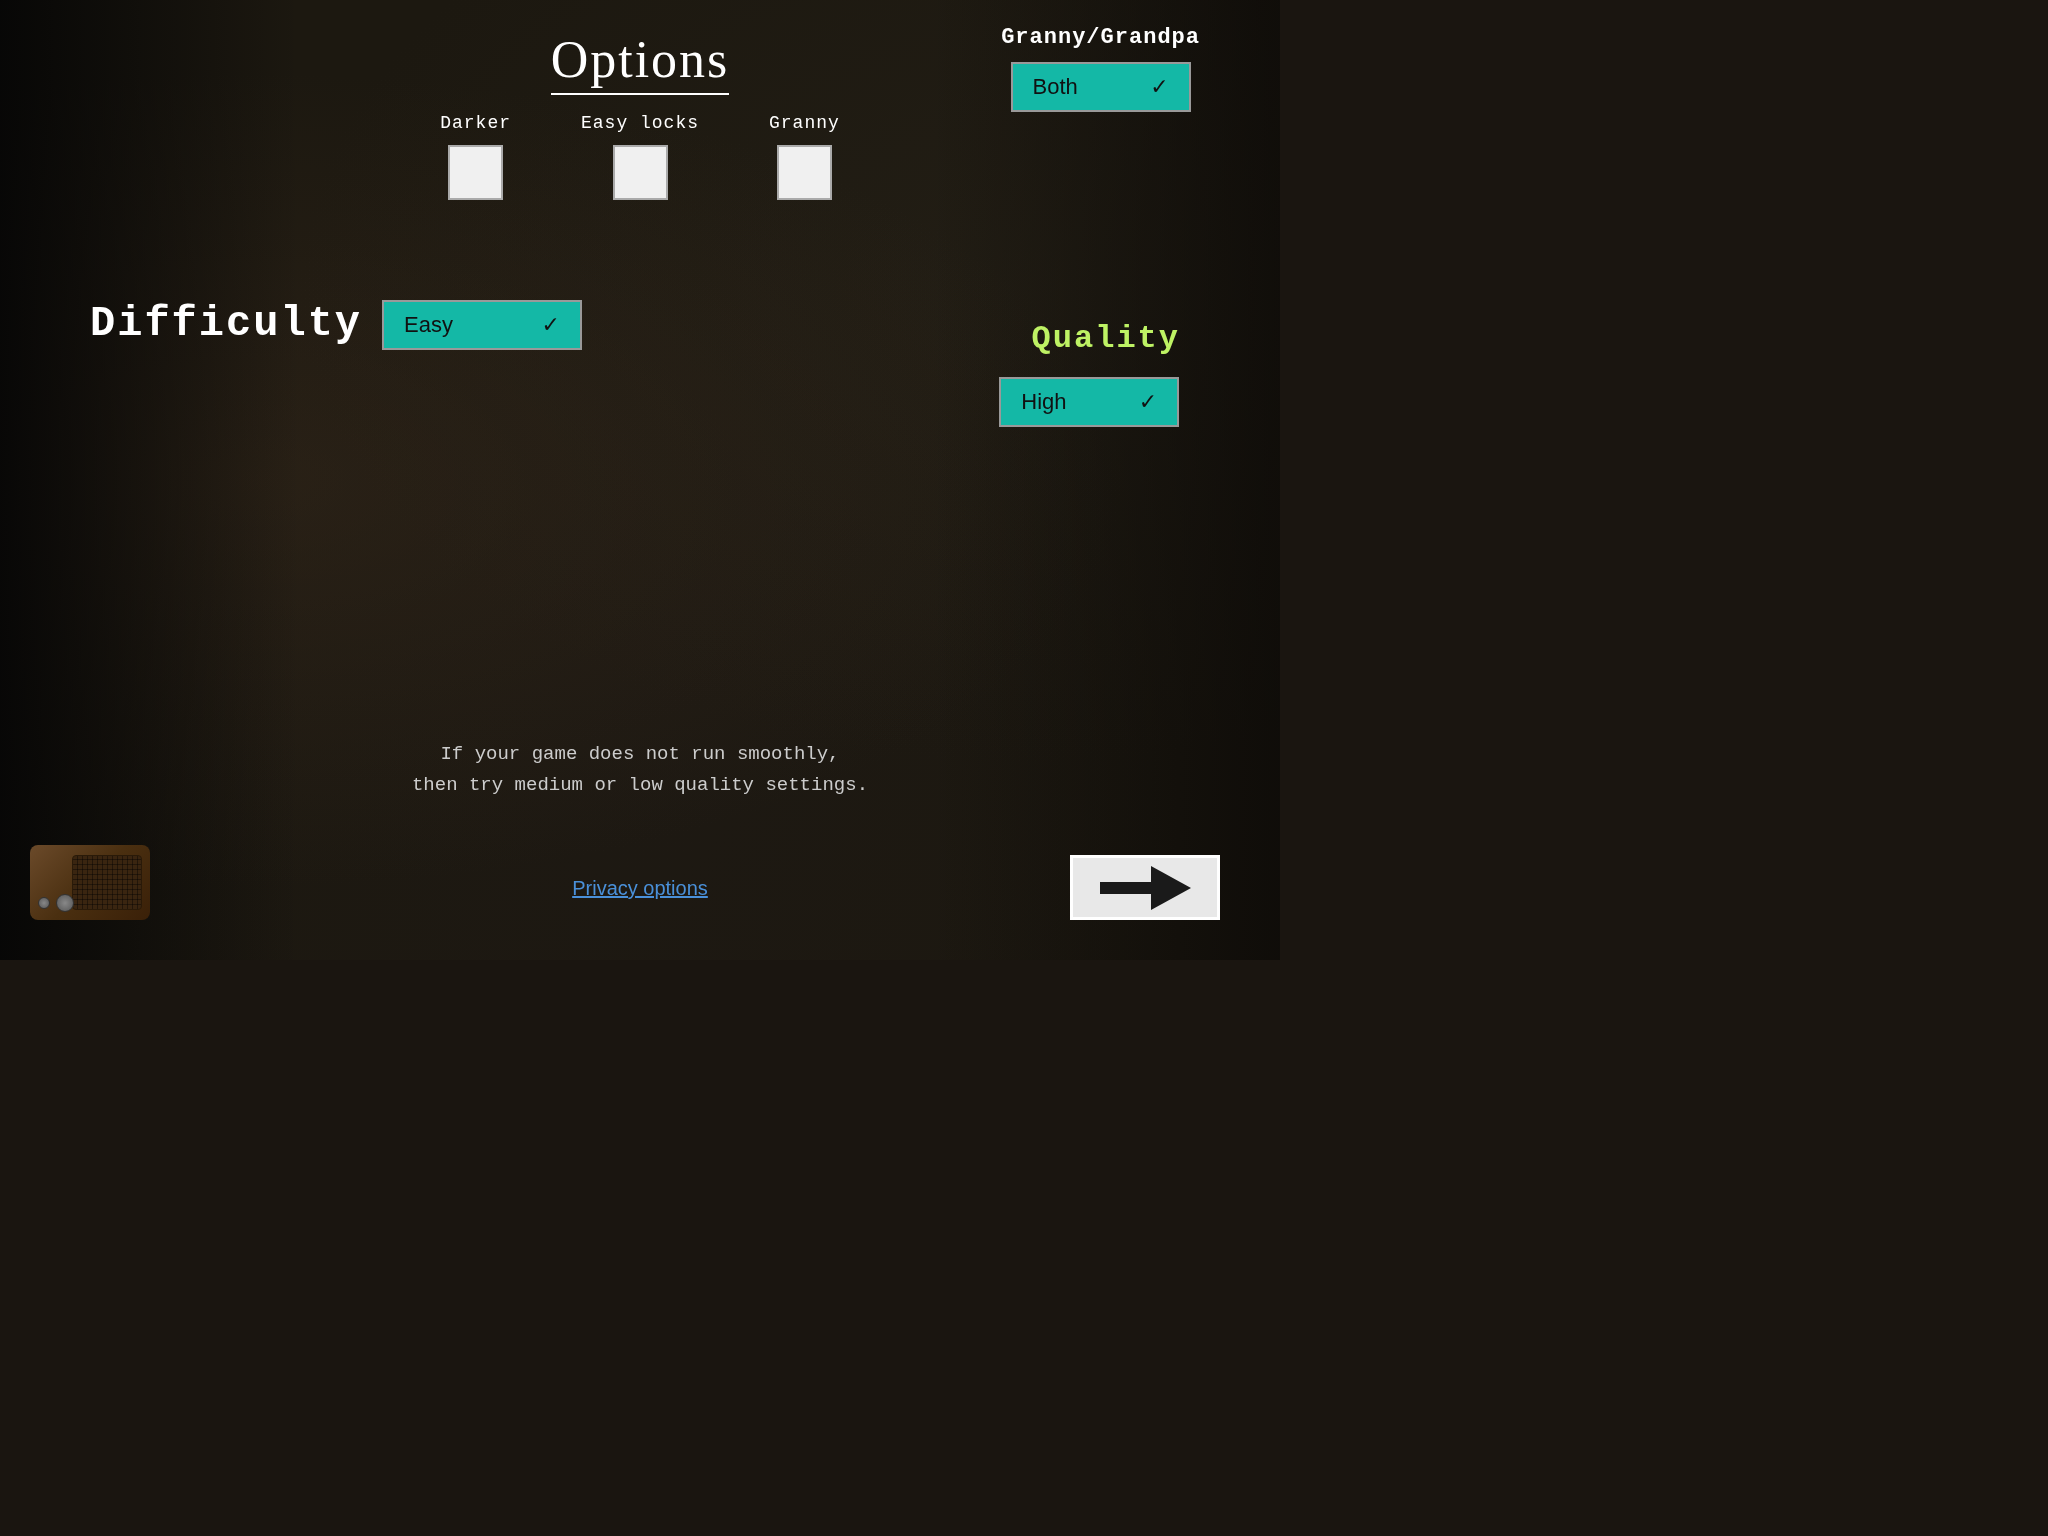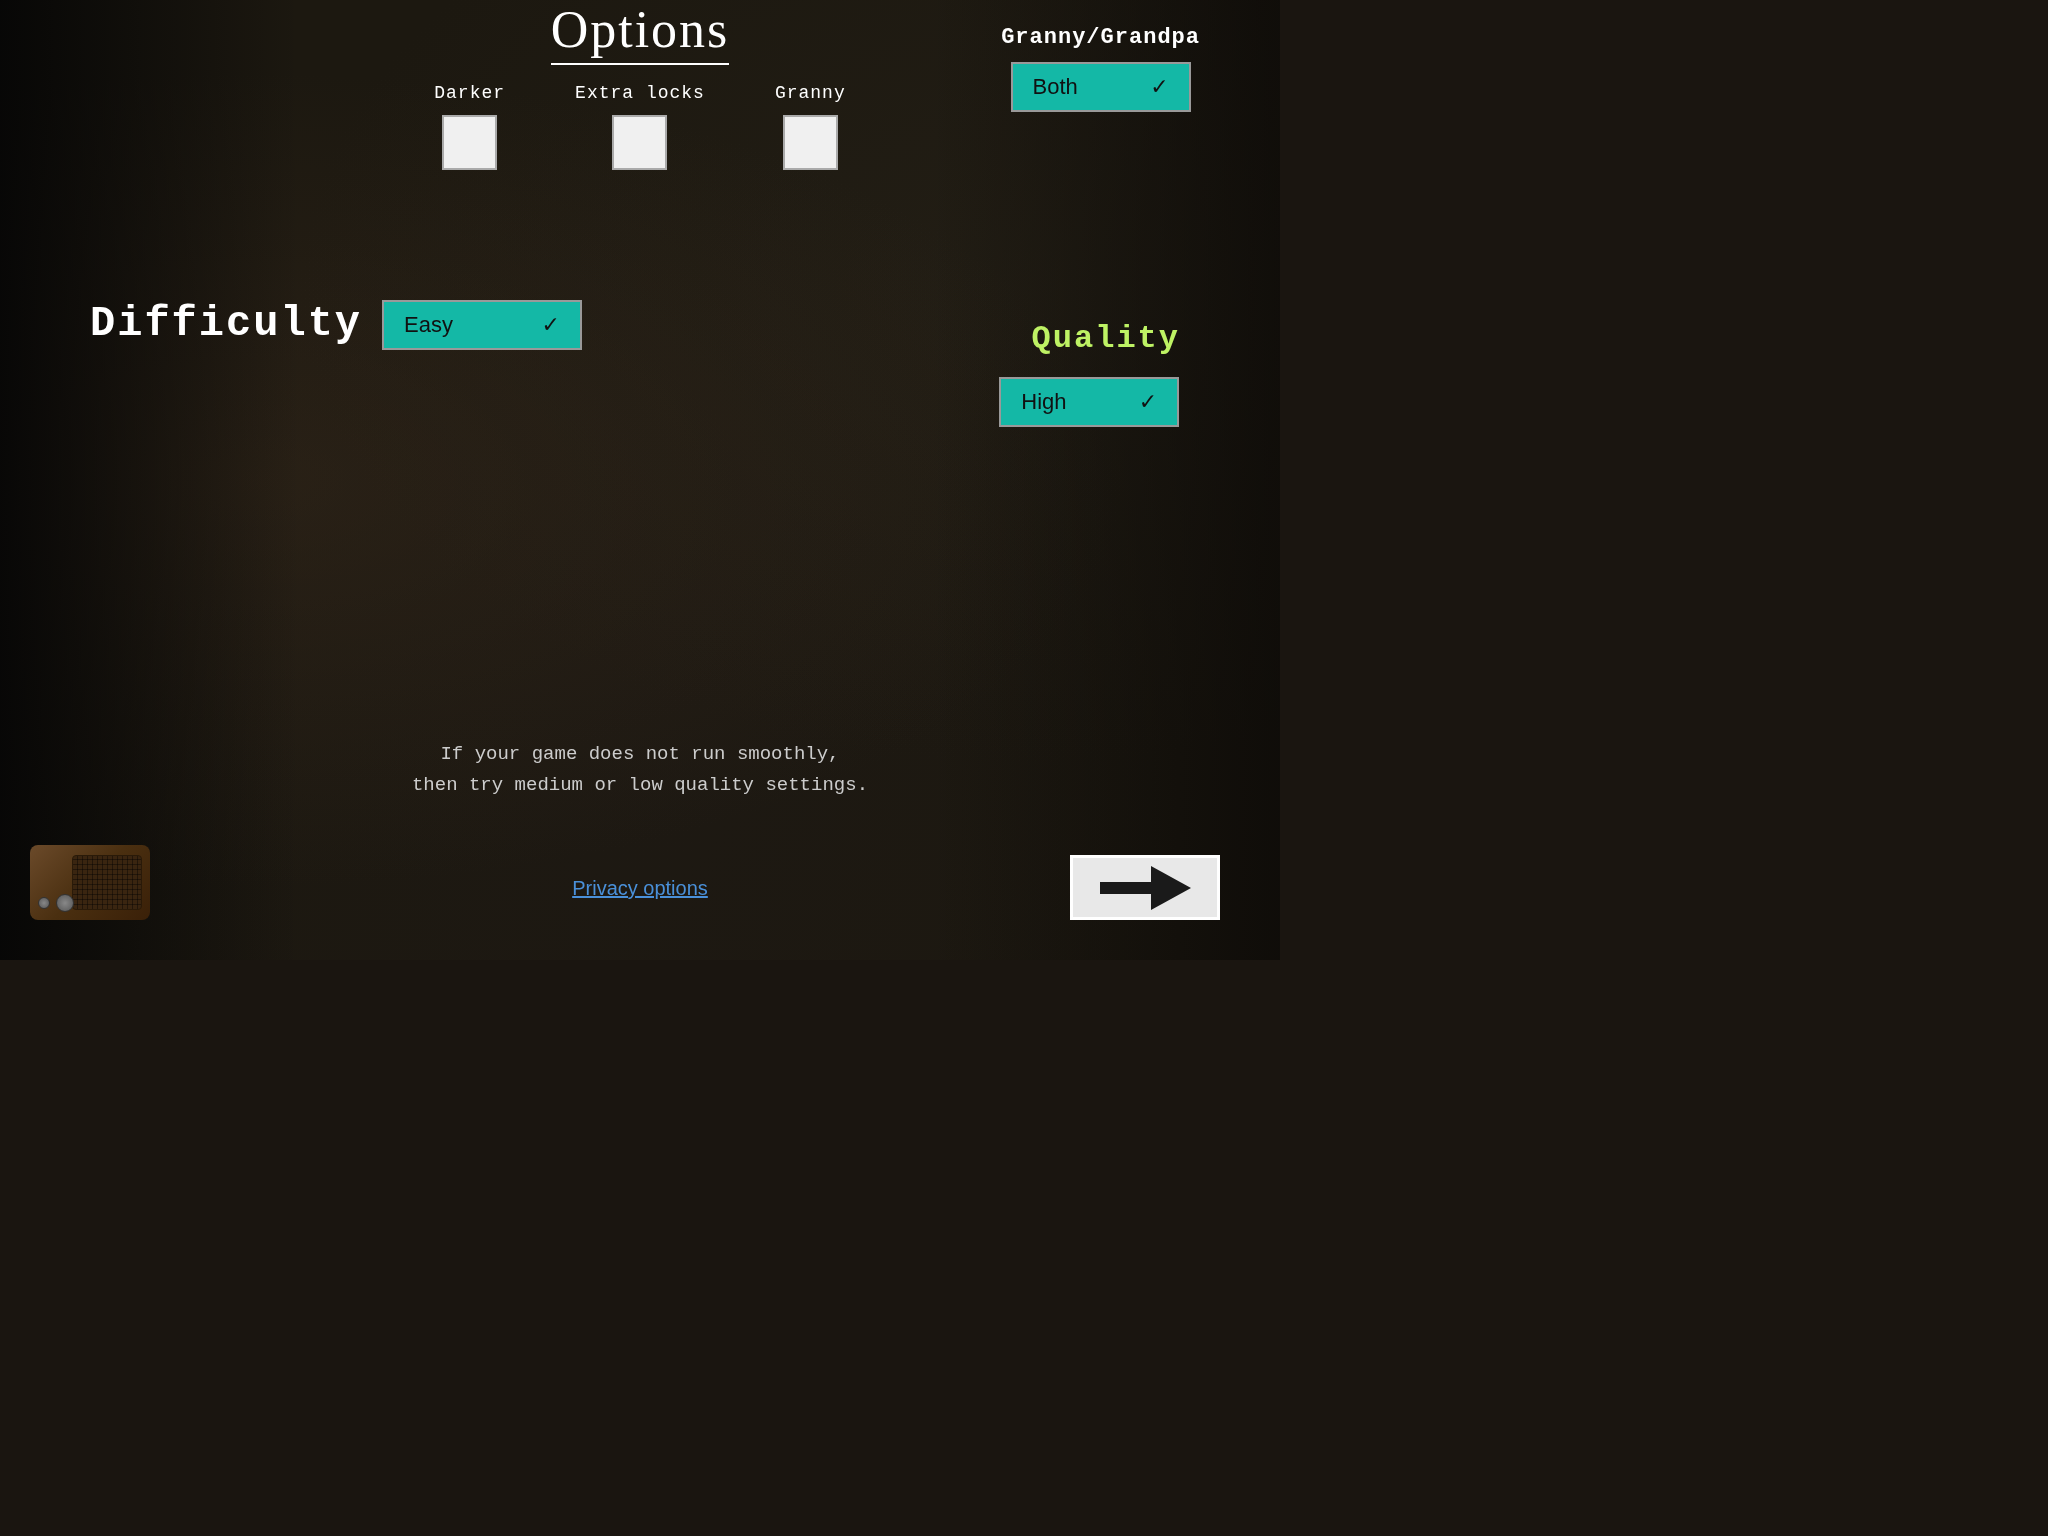--- a/index.html
+++ b/index.html
@@ -43,20 +43,21 @@
       width: 350px;
       background: linear-gradient(to left, rgba(10,8,6,0.7) 0%, transparent 100%);
     }
 
     
     .header {
       width: 100%;
       display: flex;
       justify-content: center;
       align-items: flex-start;
+      padding-top: 30px;
       position: relative;
     }
 
     .title-options {
       text-align: center;
     }
 
     .title-options h1 {
       font-family: 'Times New Roman', serif;
       font-size: 52px;
@@ -360,21 +361,21 @@
   <div class="header">
     <div class="title-options center-col">
       <h1>Options</h1>
 
       <div class="checkboxes-center" style="margin-top:18px;">
         <div class="checkbox-item">
           <label>Darker</label>
           <div class="checkbox-box"></div>
         </div>
         <div class="checkbox-item">
-          <label>Extra locks</label>
+          <label>Easy locks</label>
           <div class="checkbox-box"></div>
         </div>
         <div class="checkbox-item">
           <label>Granny</label>
           <div class="checkbox-box"></div>
         </div>
       </div>
     </div>
 
     <div class="granny-grandpa-section">

